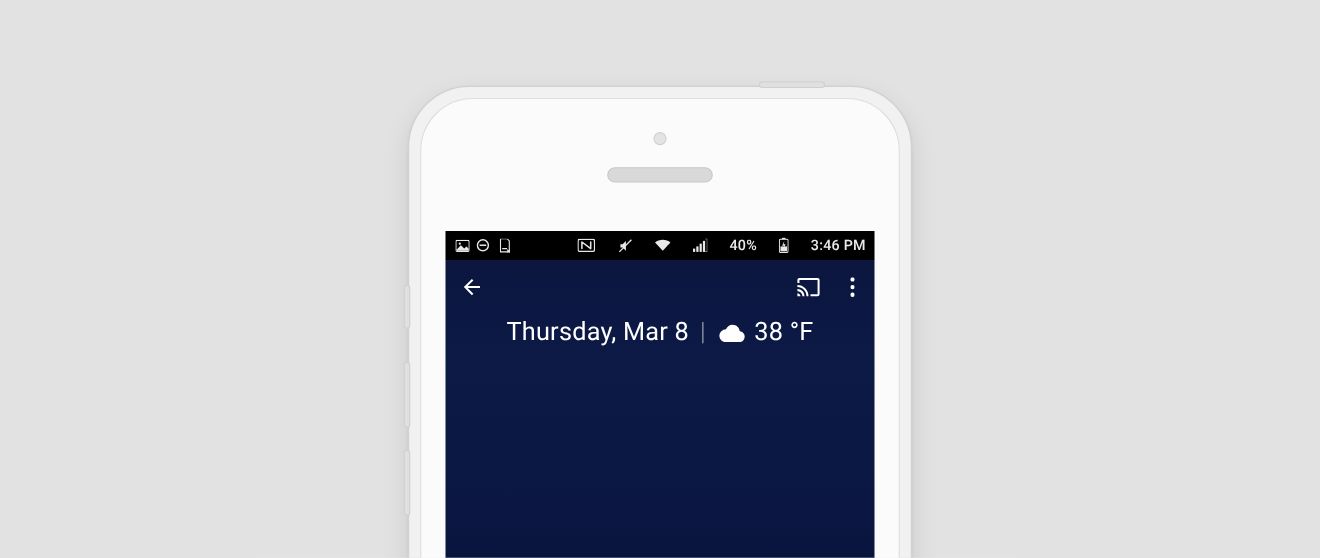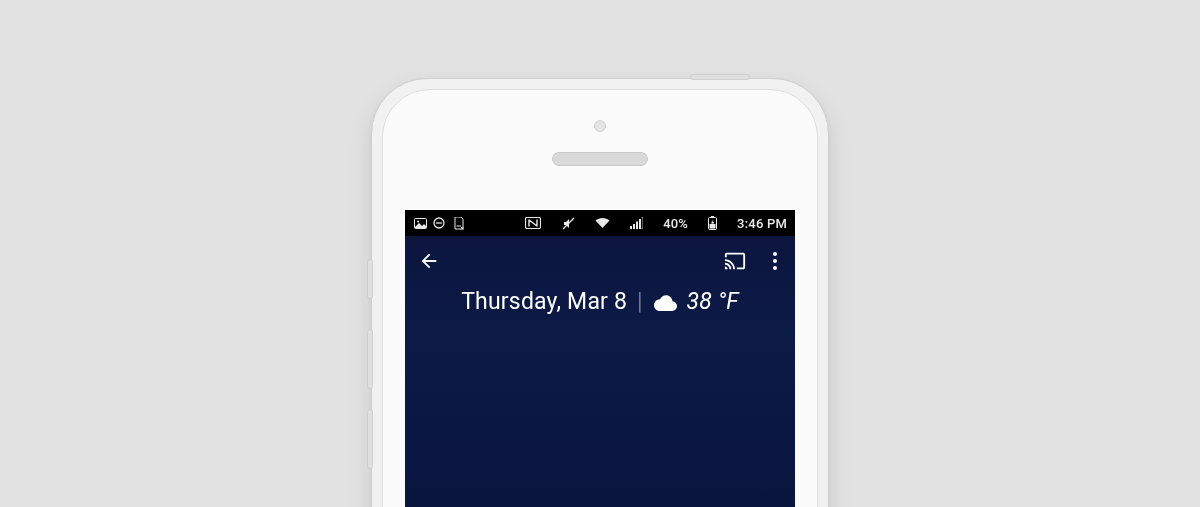--- a/index.html
+++ b/index.html
@@ -143,21 +143,21 @@
     font-weight: 400;
     letter-spacing: 0.2px;
     margin-top: 2px;
     padding: 0 26px;
   }
   .divider {
     color: rgba(255,255,255,0.55);
     font-weight: 300;
   }
   .weather-chunk {
-    display:flex; align-items:center; gap:8px;font-style:italic;
+    display:flex; align-items:center; gap:8px;
   }
   .cloud-icon { display:inline-flex; align-items:center; }
 
   svg { display:block; }
 </style>
 </head>
 <body>
 
 <div class="stage">
   <div class="phone">

